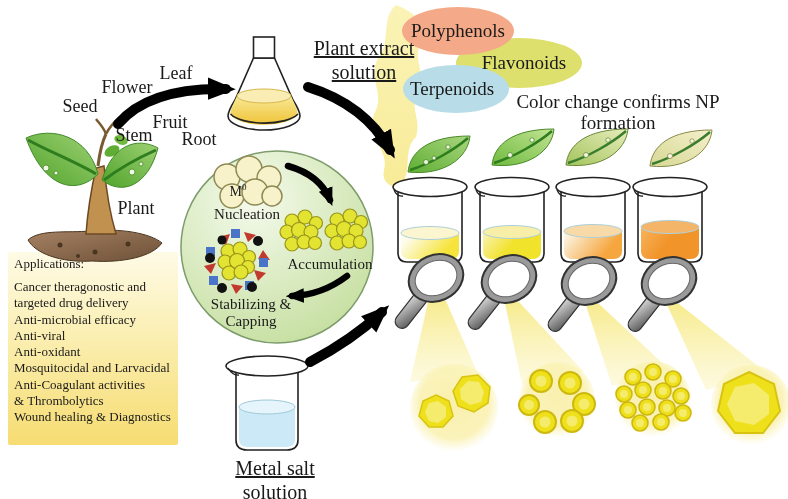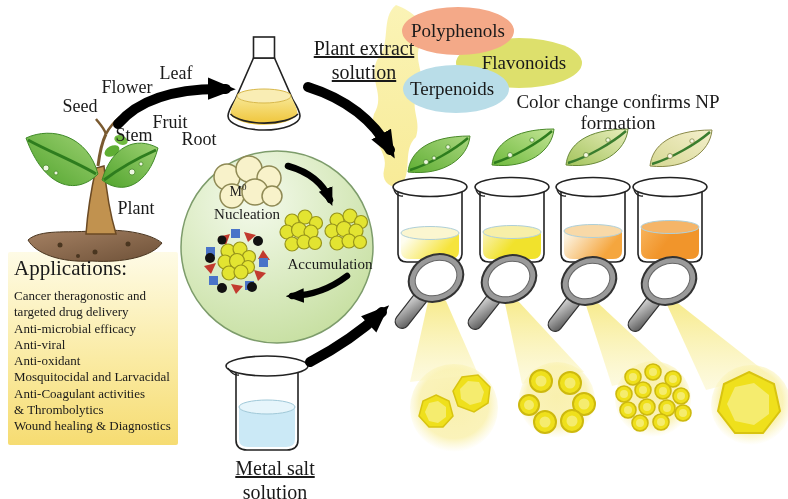--- a/index.html
+++ b/index.html
@@ -8,21 +8,21 @@
   #art{position:absolute;left:0;top:0;z-index:1;}
   #textlayer{position:absolute;left:0;top:0;width:788px;height:499px;z-index:2;pointer-events:none;}
   .lbl{position:absolute;transform:translateX(-50%);white-space:nowrap;color:#1a1a1a;text-align:right;}
   .f18{font-size:18px;} .f19{font-size:19px;} .f20{font-size:20px;line-height:24px;text-decoration:underline;}
   .f15{font-size:15px;} .center{text-align:center;}
   .cc{font-size:19px;line-height:21px;text-align:center;}
   #apps-box{position:absolute;left:8px;top:252px;width:170px;height:193px;z-index:0;
             background:linear-gradient(180deg,#FEFBE6 0%,#FAEBA4 55%,#F6DC72 100%);
             border-radius:2px;}
   #apps-text{position:absolute;left:14px;top:256px;z-index:2;}
-  #apps-title{font-size:21px;margin-bottom:7px;}
+  #apps-title{font-size:13px;margin-bottom:7px;}
   .apps-item{font-size:13px;line-height:16.3px;white-space:nowrap;}
   .m0{font-size:14px;} .m0 sup{font-size:9px;}
 </style>
 </head>
 <body>
 
 <div id="stage">
 
 <svg id="art" width="788" height="499" viewBox="0 0 788 499">
   <defs>
@@ -392,20 +392,24 @@
   <div class="lbl cc" style="left:618px;top:91px">
     <div>Color change confirms NP</div>
     <div>formation</div>
   </div>
 
   <div class="lbl m0" style="left:238px;top:182px">
     <span>M</span><sup>0</sup>
   </div>
   <div class="lbl f15" style="left:247px;top:206px">Nucleation</div>
   <div class="lbl f15" style="left:330px;top:256px">Accumulation</div>
+  <div class="lbl f15 center" style="left:251px;top:296px;line-height:17px">
+    <div>Stabilizing &amp;</div>
+    <div>Capping</div>
+  </div>
 
   <div id="apps-text">
     <div id="apps-title">Applications:</div>
     <div class="apps-item">Cancer theragonostic and</div>
     <div class="apps-item">targeted drug delivery</div>
     <div class="apps-item">Anti-microbial efficacy</div>
     <div class="apps-item">Anti-viral</div>
     <div class="apps-item">Anti-oxidant</div>
     <div class="apps-item">Mosquitocidal and Larvacidal</div>
     <div class="apps-item">Anti-Coagulant activities</div>

